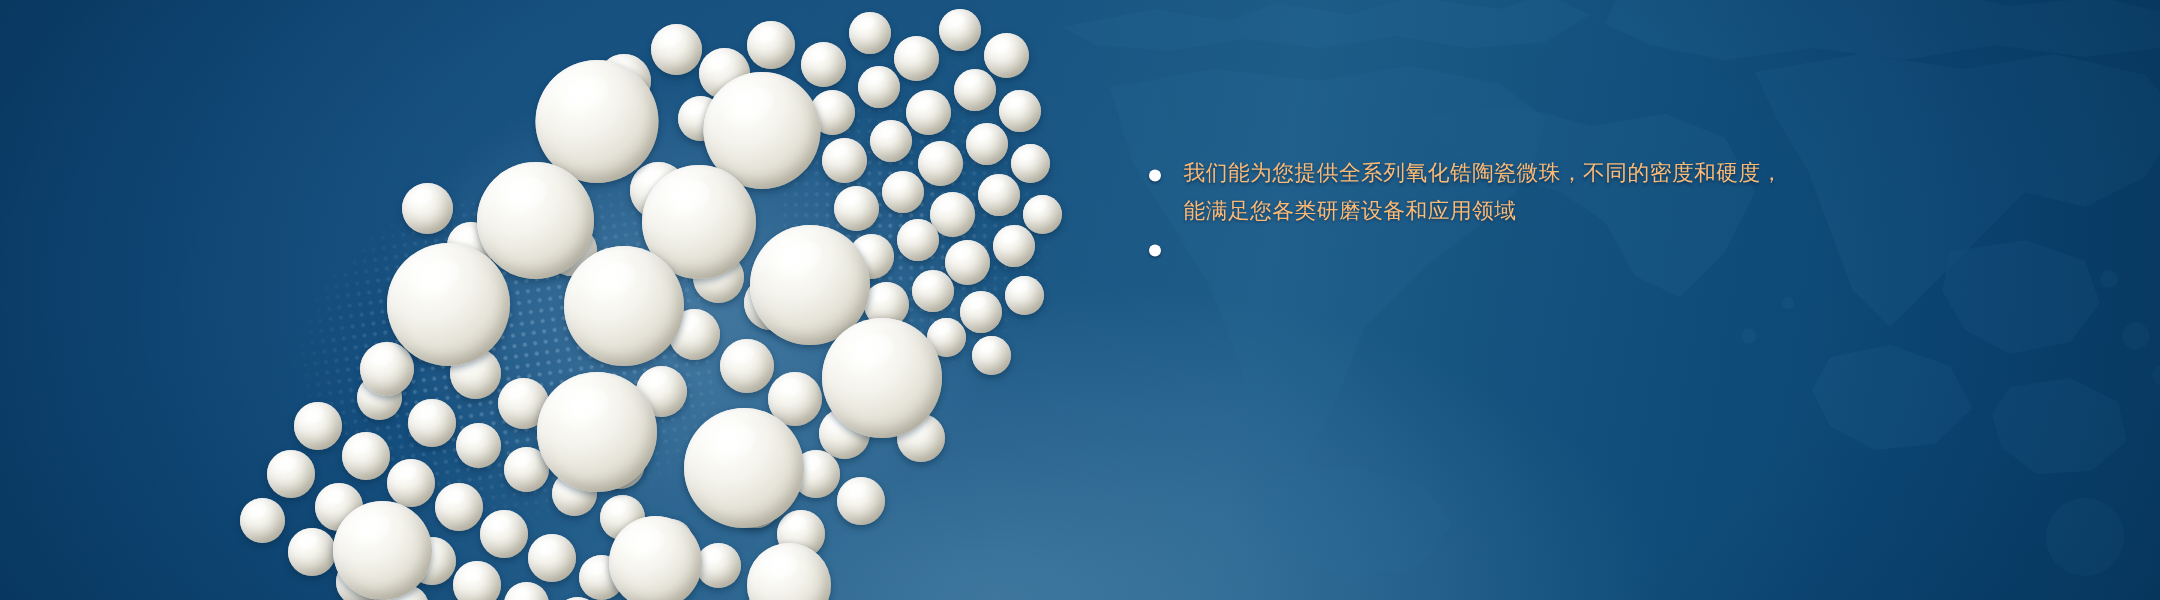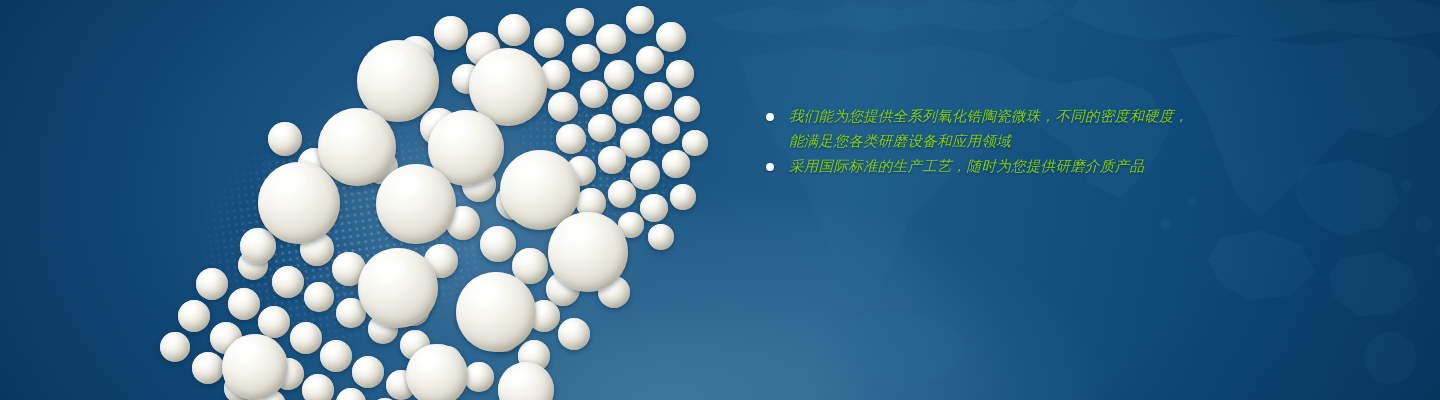--- a/index.html
+++ b/index.html
@@ -110,25 +110,24 @@
     text-shadow:0 1px 3px rgba(0,20,45,.55);
     margin-bottom:26px;
     white-space:nowrap;
   }
   .bullets{ list-style:none; }
   .bullet{
     position:relative;
     padding-left:26px;
     font-size:14.5px;
     line-height:25px;
-    color:#84cc16;
+    color:#fdba74;
     letter-spacing:.3px;
     text-shadow:0 1px 2px rgba(0,20,45,.5);
     margin-bottom:0px;
-    font-style:italic;
   }
   .bullet .dot{
     position:absolute;
     left:3px; top:9px;
     width:8px; height:8px;
     border-radius:50%;
     background:#ffffff;
     box-shadow:0 1px 2px rgba(0,20,45,.5);
   }
 </style>
@@ -278,18 +277,17 @@
 
   <div class="content">
 
     <ul class="bullets">
       <li class="bullet">
         <span class="dot"></span>
         <span>我们能为您提供全系列氧化锆陶瓷微珠，不同的密度和硬度，<br>能满足您各类研磨设备和应用领域</span>
       </li>
       <li class="bullet">
         <span class="dot"></span>
-        <span>采用国际标准的生产工艺，随时为您提供研磨介质产品</span>
       </li>
     </ul>
   </div>
 
 </div>
 
 </body></html>

